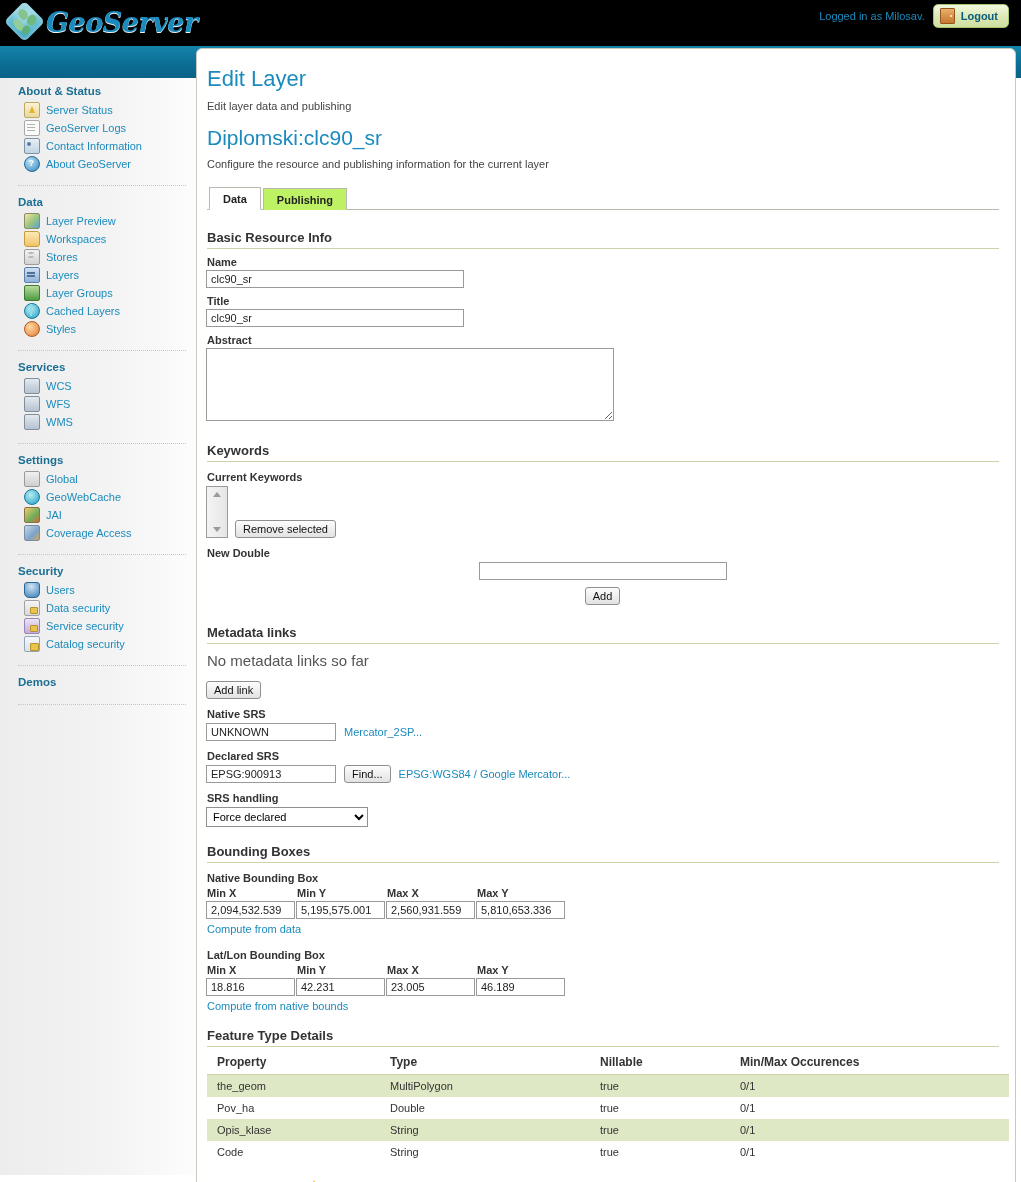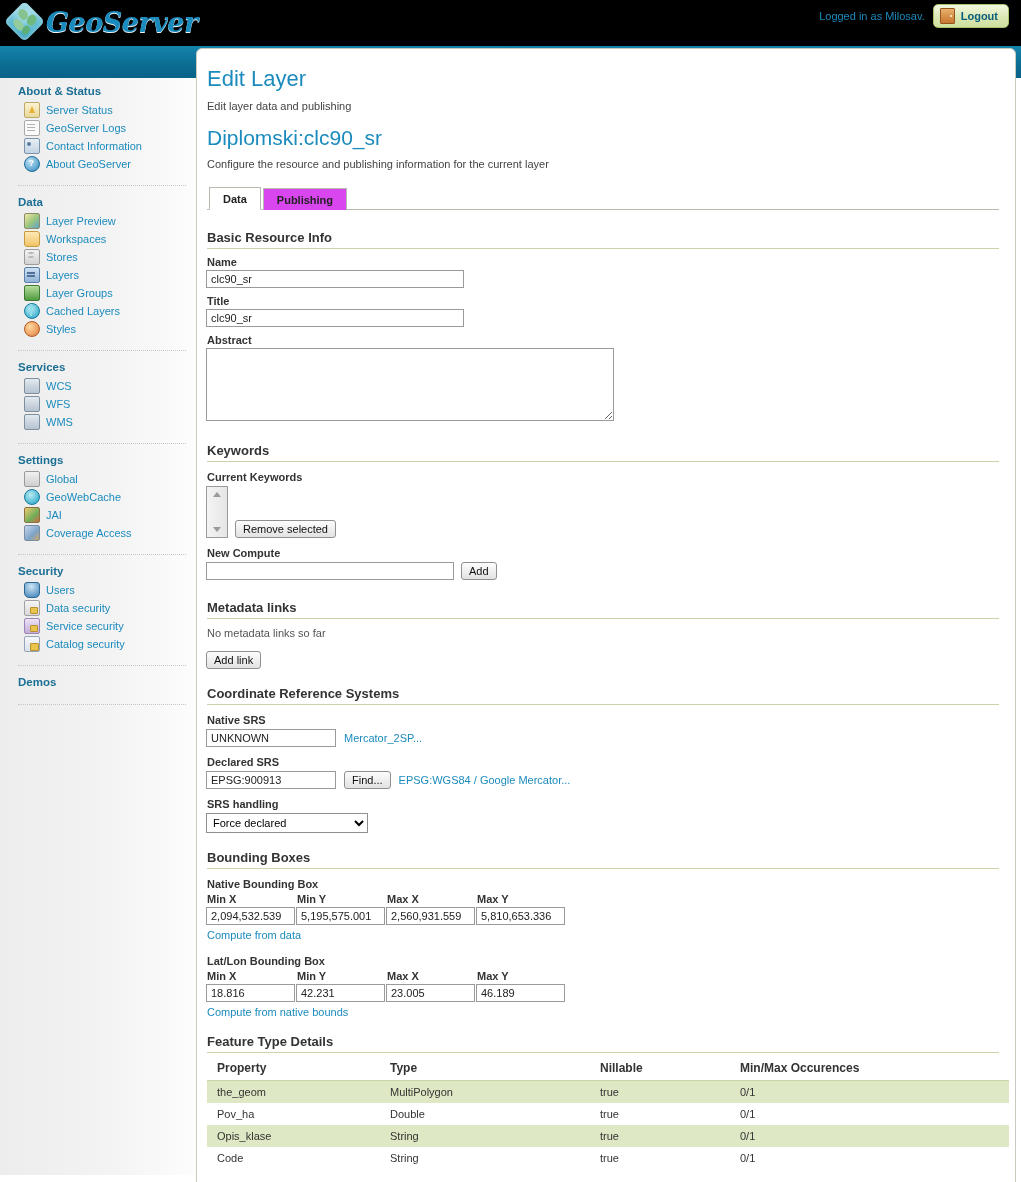--- a/index.html
+++ b/index.html
@@ -229,21 +229,21 @@
   }
   .tab {
     font-size: 11px;
     font-weight: bold;
     color: #222;
     padding: 5px 13px 4px 13px;
     border: 1px solid #b9b9b0;
     border-bottom: none;
     margin-right: 2px;
     cursor: pointer;
-    background: #d946ef;
+    background: #bef264;
     position: relative;
     top: 1px;
   }
   .tab.active {
     background: #ffffff;
     border-bottom: 1px solid #ffffff;
   }
 
   
   .section-head {
@@ -302,21 +302,21 @@
     height: 18px;
     line-height: 13px;
     box-sizing: border-box;
   }
   .link {
     color: #1b8bbd;
     font-size: 11px;
     text-decoration: none;
     cursor: pointer;
   }
-  .muted { font-size: 11px; color: #555; }
+  .muted { font-size: 15px; color: #555; }
 
   
   #keywords-row {
     display: flex;
     align-items: flex-end;
     gap: 7px;
     margin-top: 3px;
   }
   .kw-list {
     width: 22px;
@@ -339,20 +339,21 @@
     border-left: 4px solid transparent;
     border-right: 4px solid transparent;
   }
   .kw-arrow.up   { top: 5px;  border-bottom: 5px solid #9a9a9a; }
   .kw-arrow.down { bottom: 5px; border-top: 5px solid #9a9a9a; }
   #newkeyword-row {
     display: flex;
     align-items: center;
     gap: 7px;
     margin-top: 2px;
+    flex-direction: column;
   }
 
   
   .srs-row { display: flex; align-items: center; gap: 8px; margin-top: 1px; }
   select.srs-handling {
     font-family: "Liberation Sans", sans-serif;
     font-size: 11px;
     width: 162px;
     height: 20px;
     border: 1px solid #8f8f8f;
@@ -605,35 +606,34 @@
   <div id="keywords-row">
     <div class="kw-list">
       <div class="kw-scrollbar">
         <span class="kw-arrow up"></span>
         <span class="kw-arrow down"></span>
       </div>
     </div>
     <button class="btn">Remove selected</button>
   </div>
 
-  <div class="sub-label">New Compute</div>
+  <div class="sub-label">New Double</div>
   <div id="newkeyword-row">
     <input class="txt w-keyword" type="text" value="" style="">
     <button class="btn">Add</button>
   </div>
 
   
   <div class="section-head">Metadata links</div>
   <div class="muted" style="margin:8px 0 0 1px;">No metadata links so far</div>
   <div style="margin-top:12px;">
     <button class="btn">Add link</button>
   </div>
 
   
-  <div class="section-head" style="margin-top:17px;">Coordinate Reference Systems</div>
 
   <div class="sub-label">Native SRS</div>
   <div class="srs-row">
     <input class="txt w-srs" type="text" value="UNKNOWN" style="">
     <a class="link">Mercator_2SP...</a>
   </div>
 
   <div class="sub-label">Declared SRS</div>
   <div class="srs-row">
     <input class="txt w-srs" type="text" value="EPSG:900913" style="">

